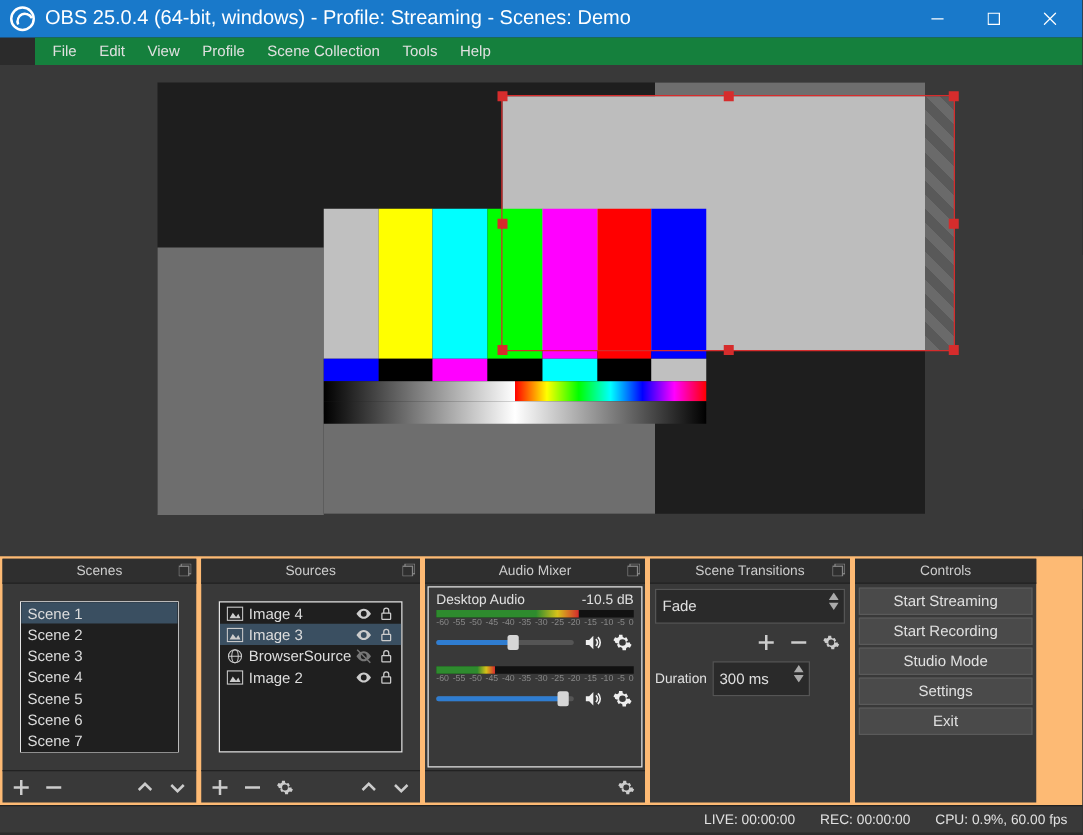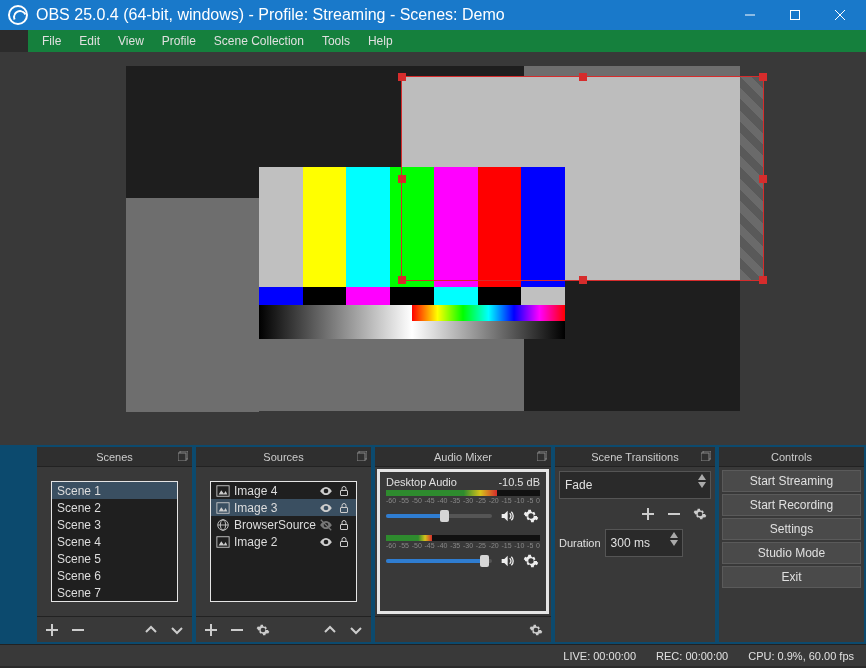--- a/index.html
+++ b/index.html
@@ -15,21 +15,21 @@
 
 
 .menubar { background: #15803d; height: 22px; display: flex; align-items: center; padding: 0 6px; gap: 2px; margin-left: 28px; }
 .menubar .menu-item { padding: 2px 8px; color: #e0e0e0; font-size: 12px; }
 
 
 .preview-wrap { height: 393px; background: #393939; display: flex; justify-content: center; padding: 14px 0; }
 .preview { width: 614px; height: 345px; background: #1e1e1e; position: relative; }
 
 
-.dock-row { height: 199px; display: flex; gap: 4px; padding: 2px; background: #0c4a6e; justify-content: flex-end; }
+.dock-row { height: 199px; display: flex; gap: 4px; padding: 2px; background: #fdba74; }
 .dock { background: #393939; display: flex; flex-direction: column; }
 .dock-header { height: 20px; background: #2f2f2f; display: flex; align-items: center; justify-content: center; font-size: 11px; color: #ccc; position: relative; border-bottom: 1px solid #222; }
 .dock-header .undock { position: absolute; right: 3px; top: 3px; width: 12px; height: 12px; display: flex; align-items: center; justify-content: center; }
 
 .scenes { width: 155px; }
 .sources { width: 175px; }
 .mixer { width: 176px; }
 .transitions { width: 160px; }
 .controls { width: 145px; }
 
@@ -37,21 +37,21 @@
 .list-row { height: 17px; padding: 1px 5px; font-size: 12px; color: #ddd; display: flex; align-items: center; }
 .list-row.selected { background: #3a4f61; }
 .list-row .row-btns { margin-left: auto; display: flex; gap: 4px; }
 .list-row .ico { width: 14px; height: 14px; display: inline-flex; align-items: center; justify-content: center; }
 
 .dock-footer { height: 26px; display: flex; align-items: center; padding: 0 4px; gap: 4px; border-top: 1px solid #222; }
 .dock-footer.right { justify-content: flex-end; }
 .ftr-btn { width: 22px; height: 22px; display: flex; align-items: center; justify-content: center; color: #ccc; }
 
 
-.mixer-body { flex: 1; border: 3px solid #e5e5e5; margin: 2px; padding: 4px 6px; overflow: hidden; }
+.mixer-body { flex: 1; border: 1px solid #e5e5e5; margin: 2px; padding: 4px 6px; overflow: hidden; }
 .mix-ch { margin-bottom: 10px; }
 .mix-top { display: flex; justify-content: space-between; font-size: 11px; }
 .mix-meter { height: 6px; background: #111; margin-top: 2px; position: relative; }
 .mix-meter .fill { position: absolute; height: 100%; left: 0; background: linear-gradient(90deg, #2e8b2e 0%, #2e8b2e 70%, #d6c21a 85%, #d62c2c 100%); }
 .mix-scale { font-size: 7px; color: #888; display: flex; justify-content: space-between; margin-top: 1px; }
 .mix-ctrl { display: flex; align-items: center; gap: 6px; margin-top: 3px; }
 .mix-slider { flex: 1; height: 4px; background: #555; position: relative; border-radius: 2px; }
 .mix-slider .track-fill { position: absolute; height: 100%; background: #2f7dd1; border-radius: 2px; }
 .mix-slider .knob { position: absolute; top: -4px; width: 9px; height: 12px; background: #d6d6d6; border-radius: 2px; }
 .mix-ico { width: 18px; height: 18px; display: flex; align-items: center; justify-content: center; }
@@ -526,22 +526,22 @@
     </div>
   </div>
 
   <div class="dock controls">
     <div class="dock-header">
       <span>Controls</span>
     </div>
     <div class="ctrl-body">
       <div class="ctrl-btn">Start Streaming</div>
       <div class="ctrl-btn">Start Recording</div>
+      <div class="ctrl-btn">Studio Mode</div>
       <div class="ctrl-btn">Settings</div>
-      <div class="ctrl-btn">Studio Mode</div>
       <div class="ctrl-btn">Exit</div>
     </div>
   </div>
 
 </div>
 
 <div class="statusbar">
   <span>LIVE: 00:00:00</span>
   <span>REC: 00:00:00</span>
   <span>CPU: 0.9%, 60.00 fps</span>

